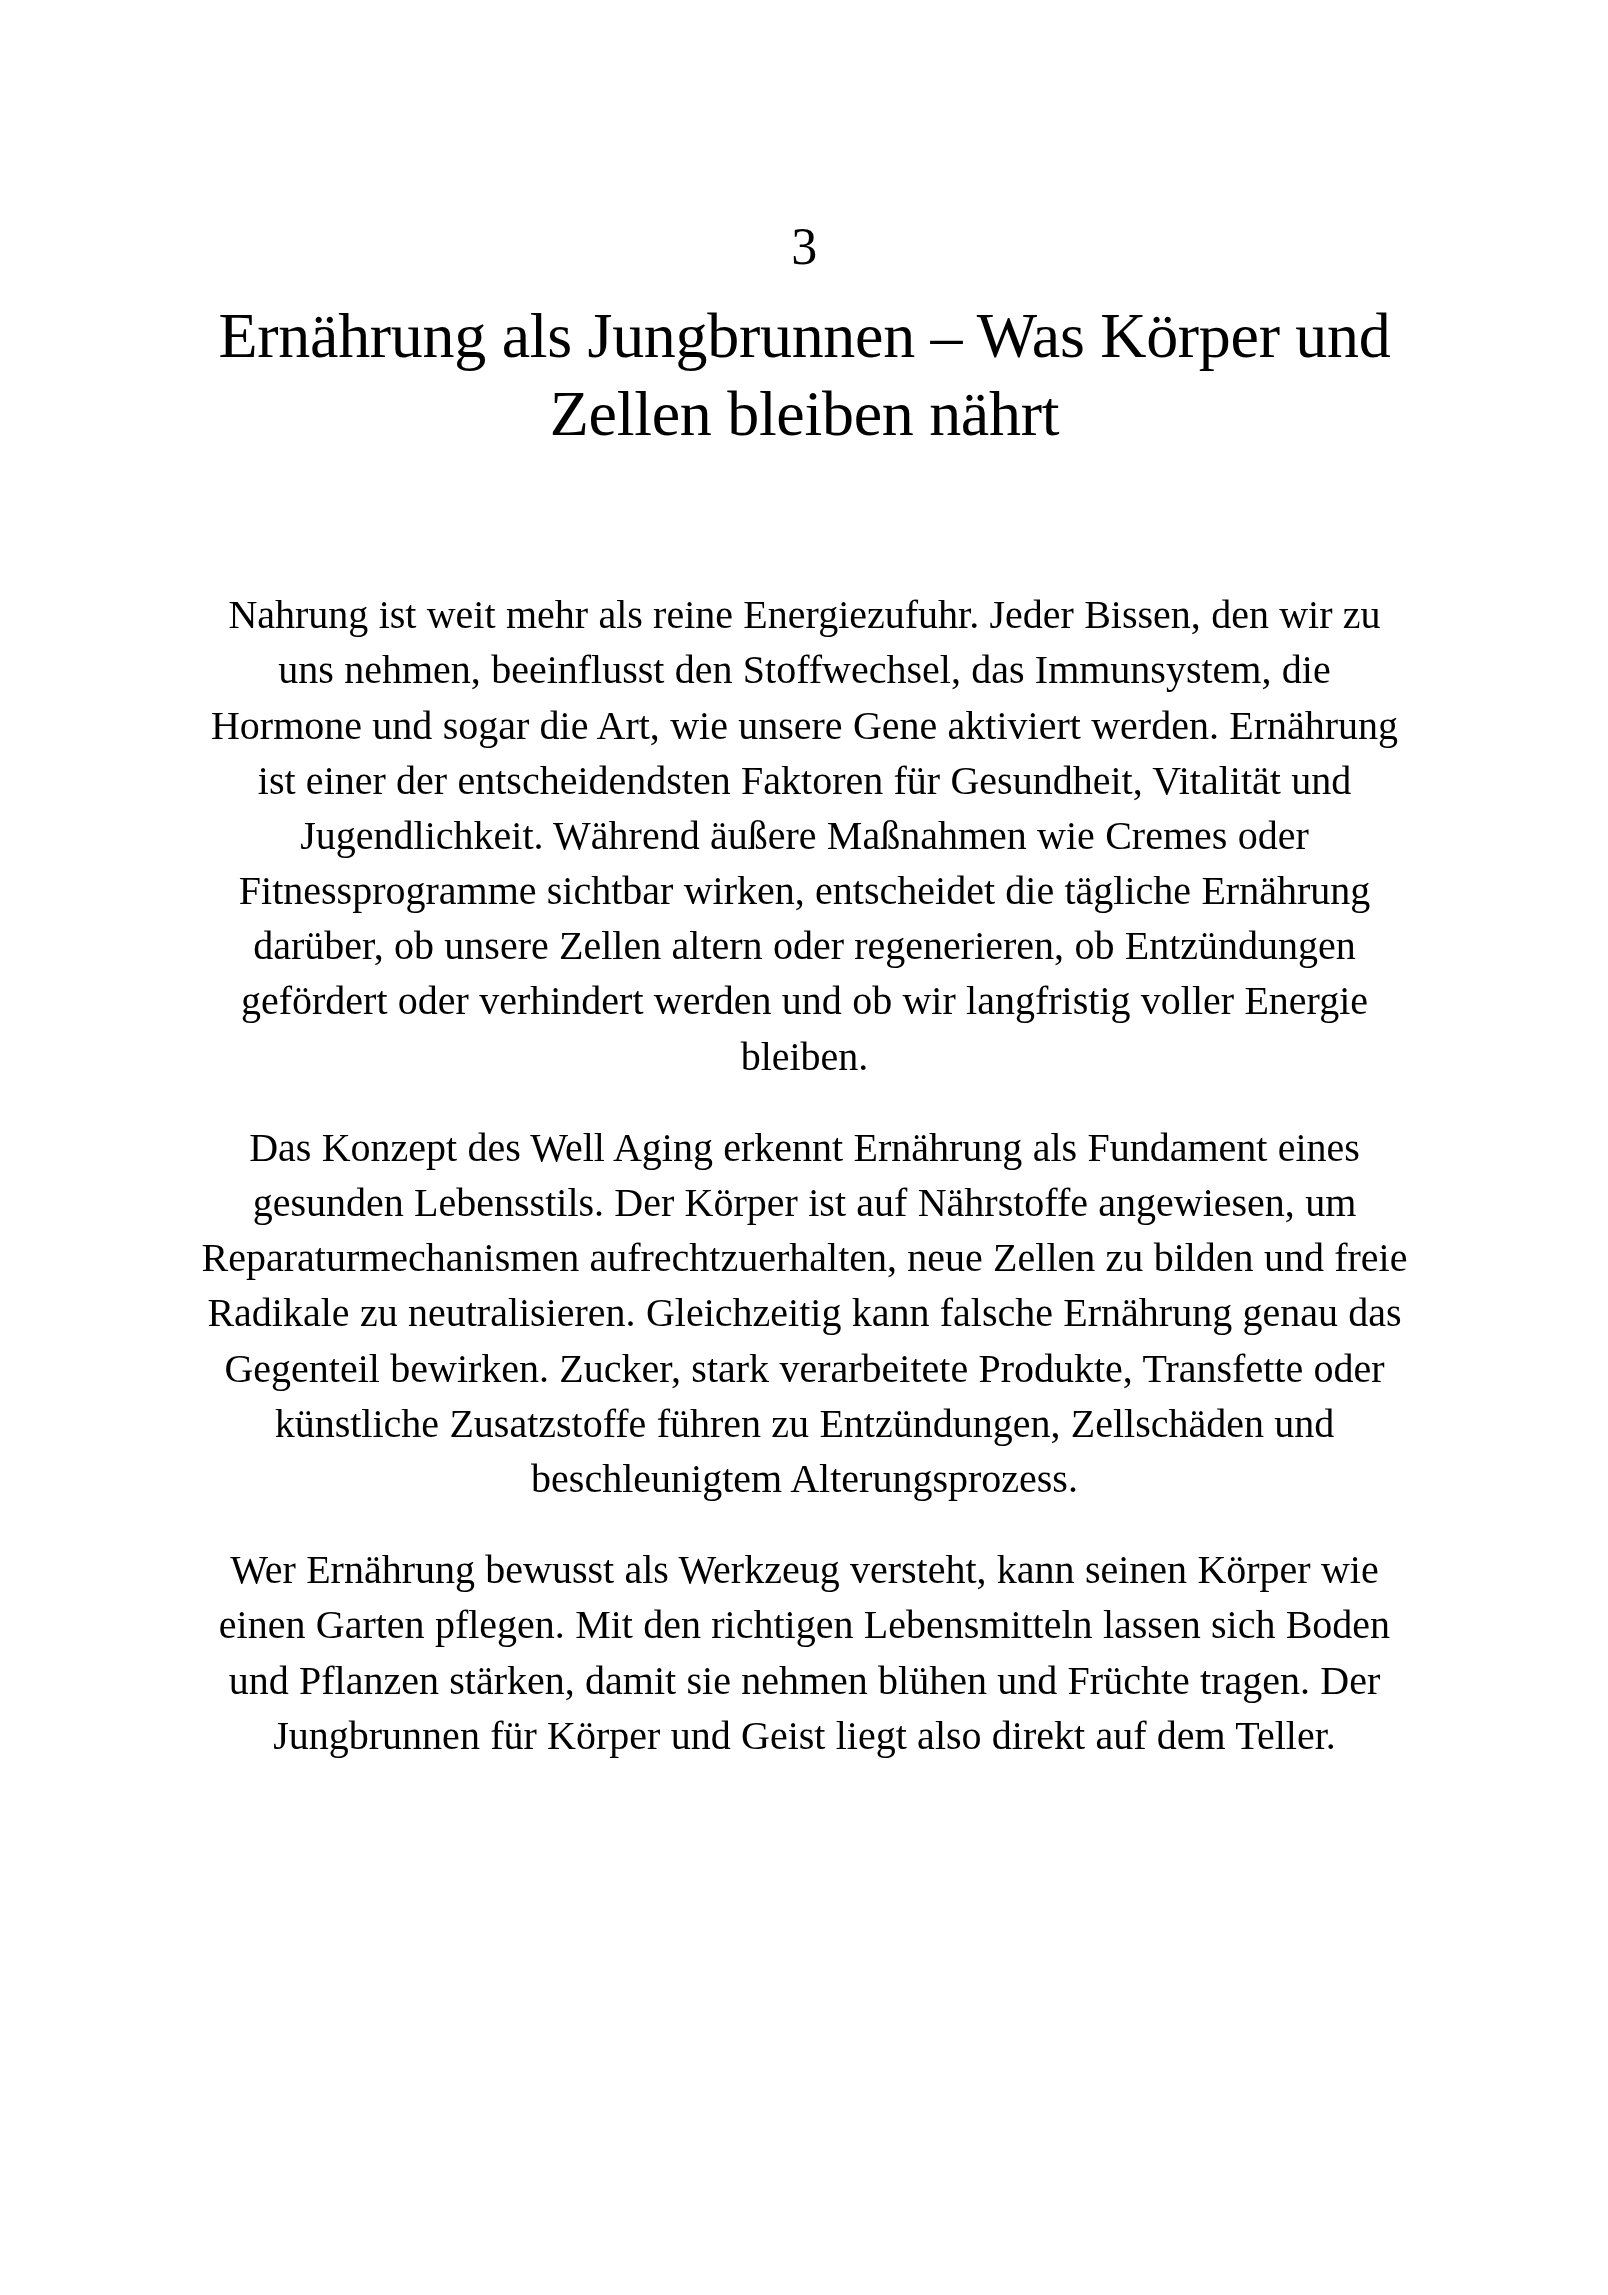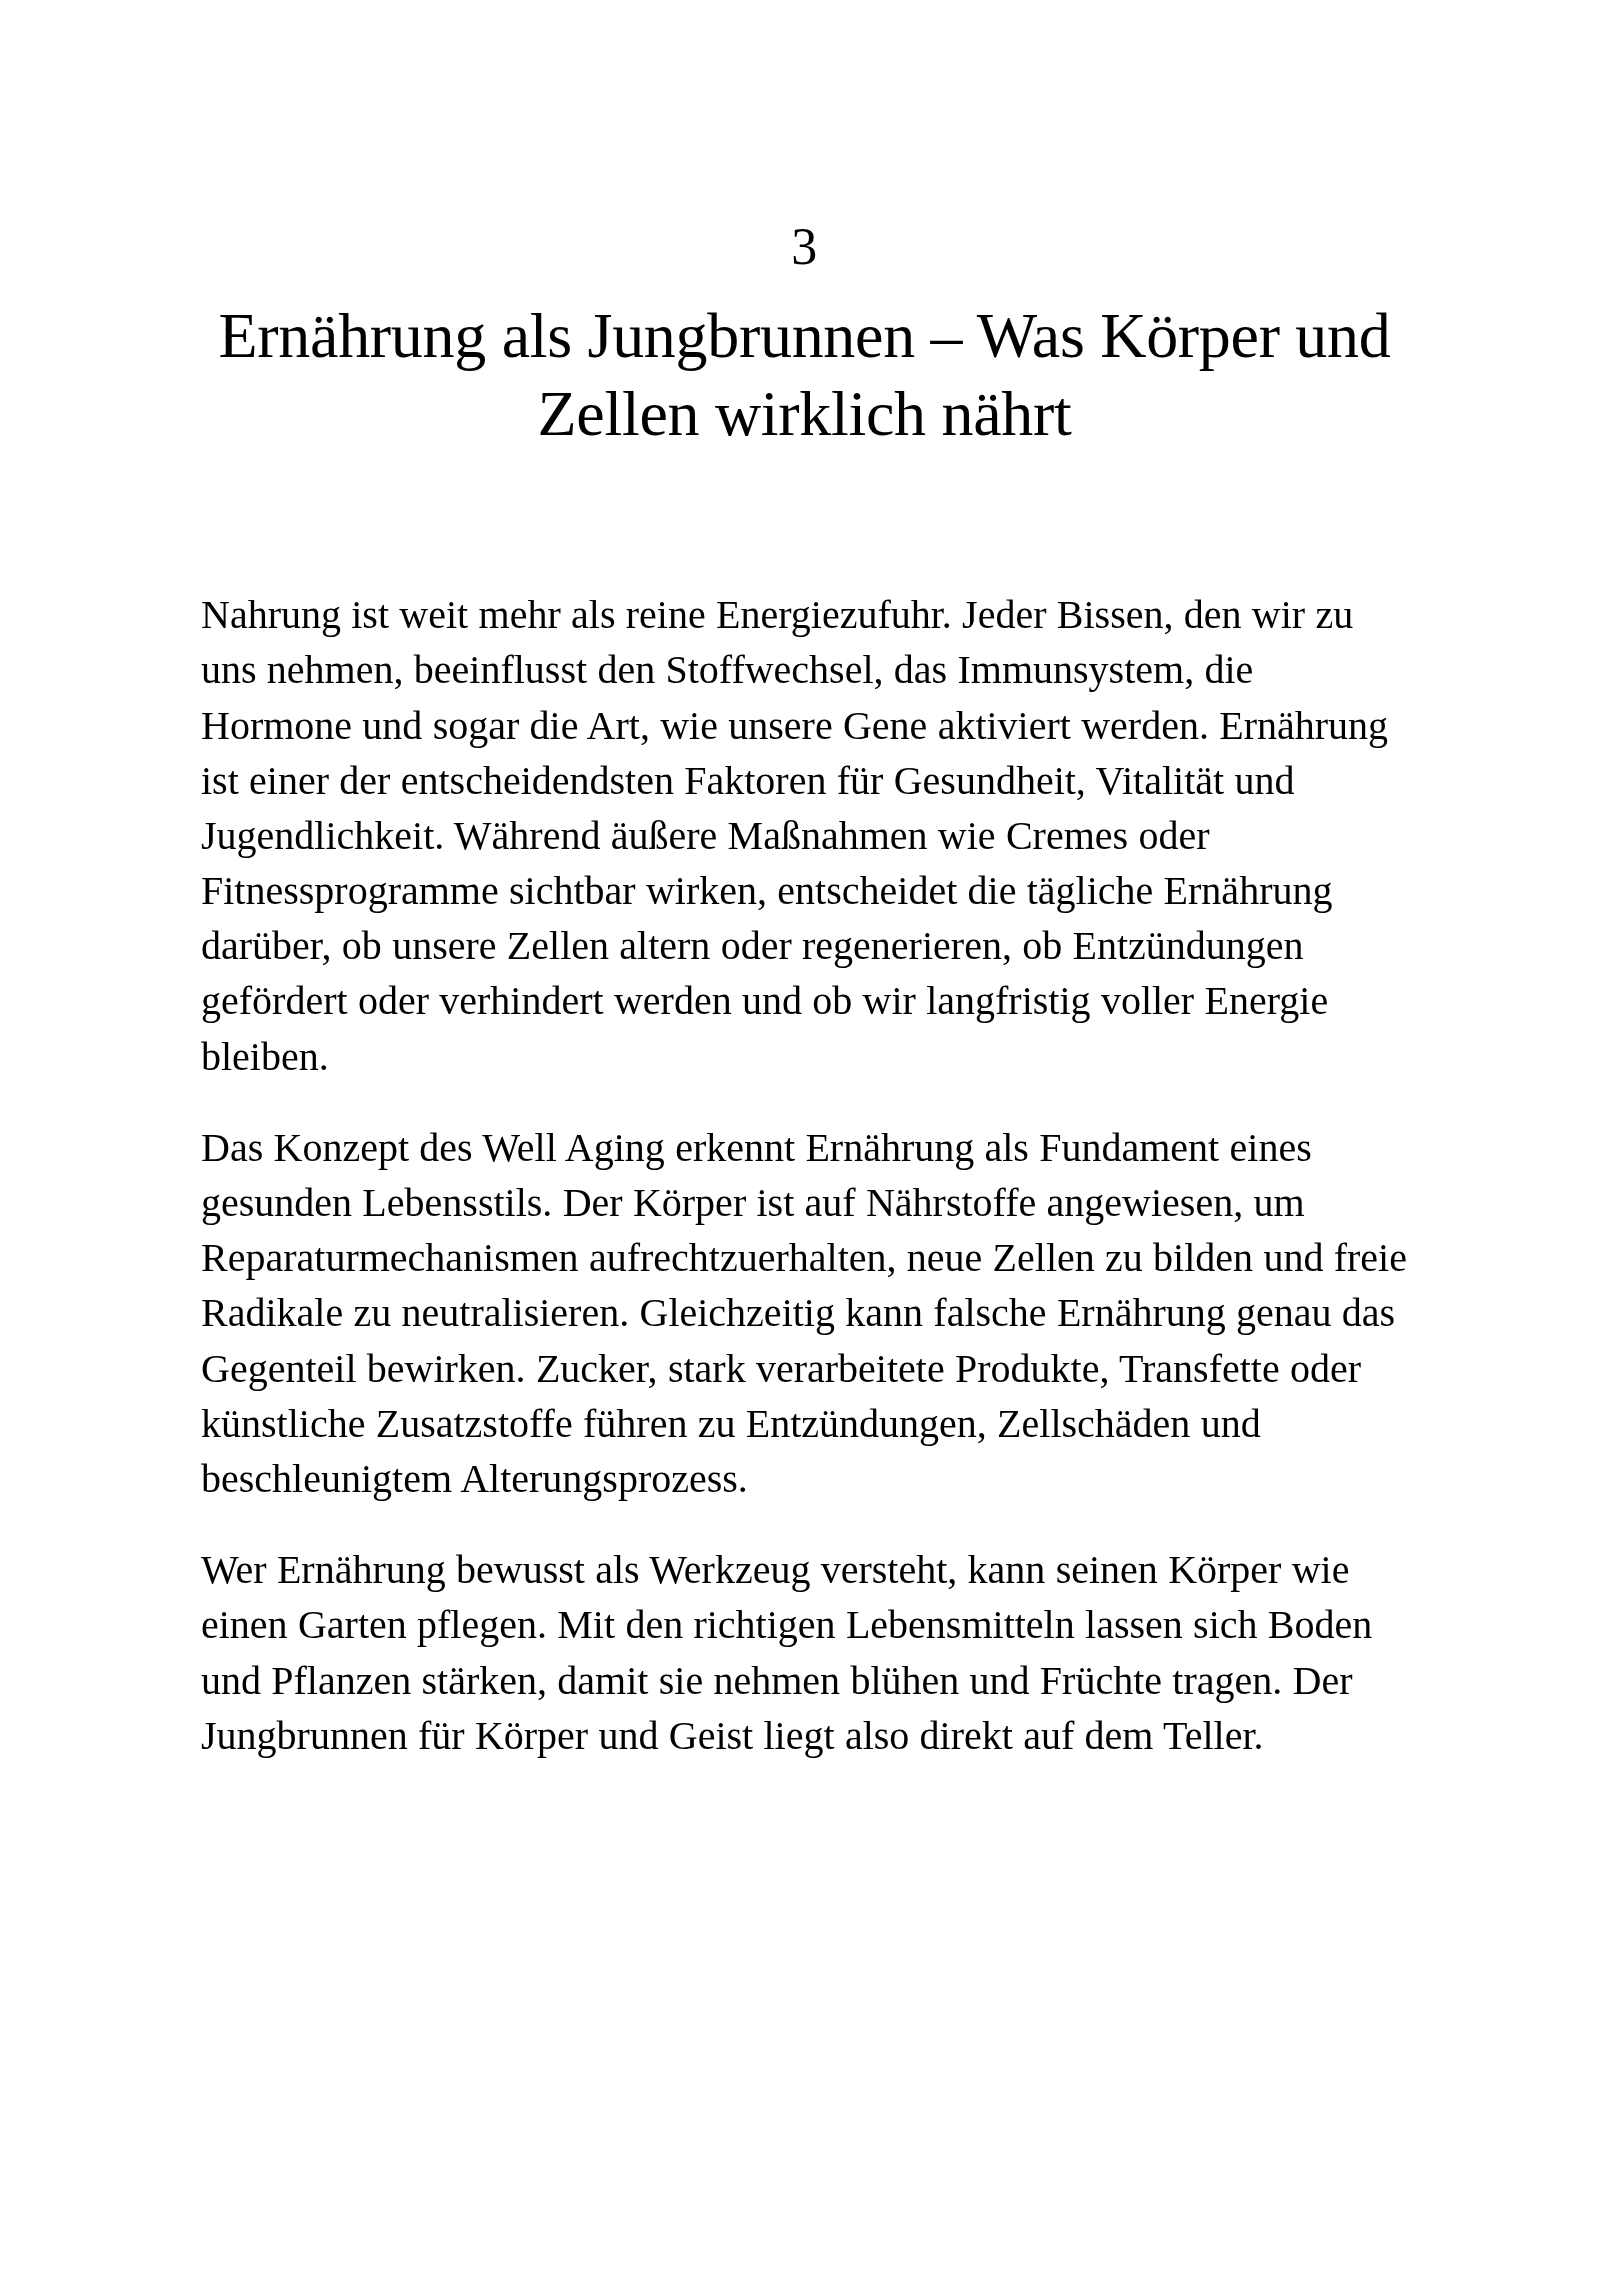--- a/index.html
+++ b/index.html
@@ -46,37 +46,37 @@
     padding: 0 6.7px;
     letter-spacing: -0.3px;
   }
   .body-copy {
     margin-top: 134px;
   }
   .body-copy p {
     font-size: 40px;
     line-height: 1.38;
     margin: 0 0 36px 0;
-    text-align: left;
+    text-align: center;
     hyphens: none;
     word-spacing: 0.3px;
   }
   .body-copy p:last-child {
     margin-bottom: 0;
   }
 </style>
 </head>
 <body>
 
 <div class="page">
   <div class="content">
 
     <div class="chapter-number">3</div>
 
-    <h1 class="chapter-title">Ernährung als Jungbrunnen – Was Körper und Zellen wirklich nährt</h1>
+    <h1 class="chapter-title">Ernährung als Jungbrunnen – Was Körper und Zellen bleiben nährt</h1>
 
     <div class="body-copy">
       <p>Nahrung ist weit mehr als reine Energiezufuhr. Jeder Bissen, den wir zu uns nehmen, beeinflusst den Stoffwechsel, das Immunsystem, die Hormone und sogar die Art, wie unsere Gene aktiviert werden. Ernährung ist einer der entscheidendsten Faktoren für Gesundheit, Vitalität und Jugendlichkeit. Während äußere Maßnahmen wie Cremes oder Fitnessprogramme sichtbar wirken, entscheidet die tägliche Ernährung darüber, ob unsere Zellen altern oder regenerieren, ob Entzündungen gefördert oder verhindert werden und ob wir langfristig voller Energie bleiben.</p>
       <p>Das Konzept des Well Aging erkennt Ernährung als Fundament eines gesunden Lebensstils. Der Körper ist auf Nährstoffe angewiesen, um Reparaturmechanismen aufrechtzuerhalten, neue Zellen zu bilden und freie Radikale zu neutralisieren. Gleichzeitig kann falsche Ernährung genau das Gegenteil bewirken. Zucker, stark verarbeitete Produkte, Transfette oder künstliche Zusatzstoffe führen zu Entzündungen, Zellschäden und beschleunigtem Alterungsprozess.</p>
       <p>Wer Ernährung bewusst als Werkzeug versteht, kann seinen Körper wie einen Garten pflegen. Mit den richtigen Lebensmitteln lassen sich Boden und Pflanzen stärken, damit sie nehmen blühen und Früchte tragen. Der Jungbrunnen für Körper und Geist liegt also direkt auf dem Teller.</p>
     </div>
 
   </div>
 </div>
 

